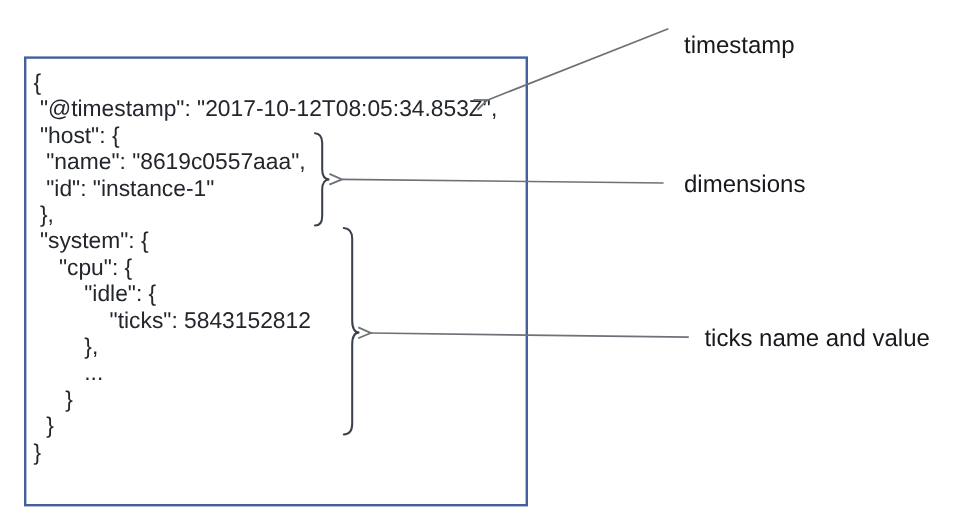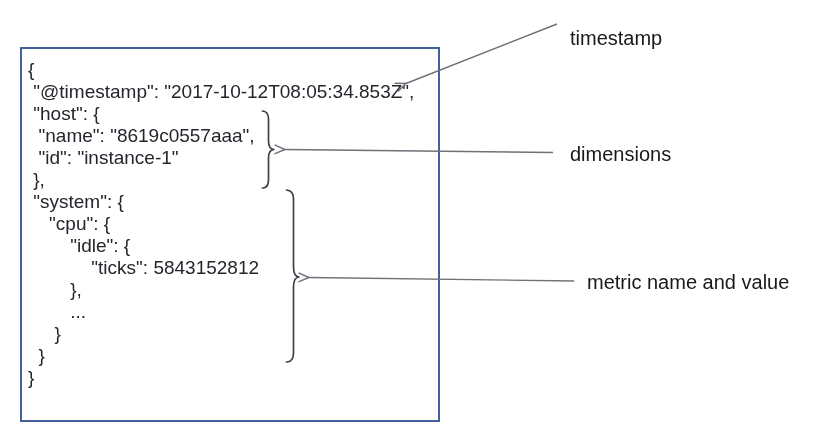--- a/index.html
+++ b/index.html
@@ -104,15 +104,15 @@
 
     <line class="leader" x1="553" y1="152.5" x2="285" y2="149.5" marker-end="url(#chevron)"></line>
 
     <line class="leader" x1="574" y1="281" x2="309" y2="277.5" marker-end="url(#chevron)"></line>
   </svg>
 
   <div class="label label-dimensions">dimensions</div>
 
   <div class="label label-timestamp">timestamp</div>
 
-  <div class="label label-metric">metric name and value</div>
+  <div class="label label-metric">ticks name and value</div>
 
 </div>
 
 </body></html>

